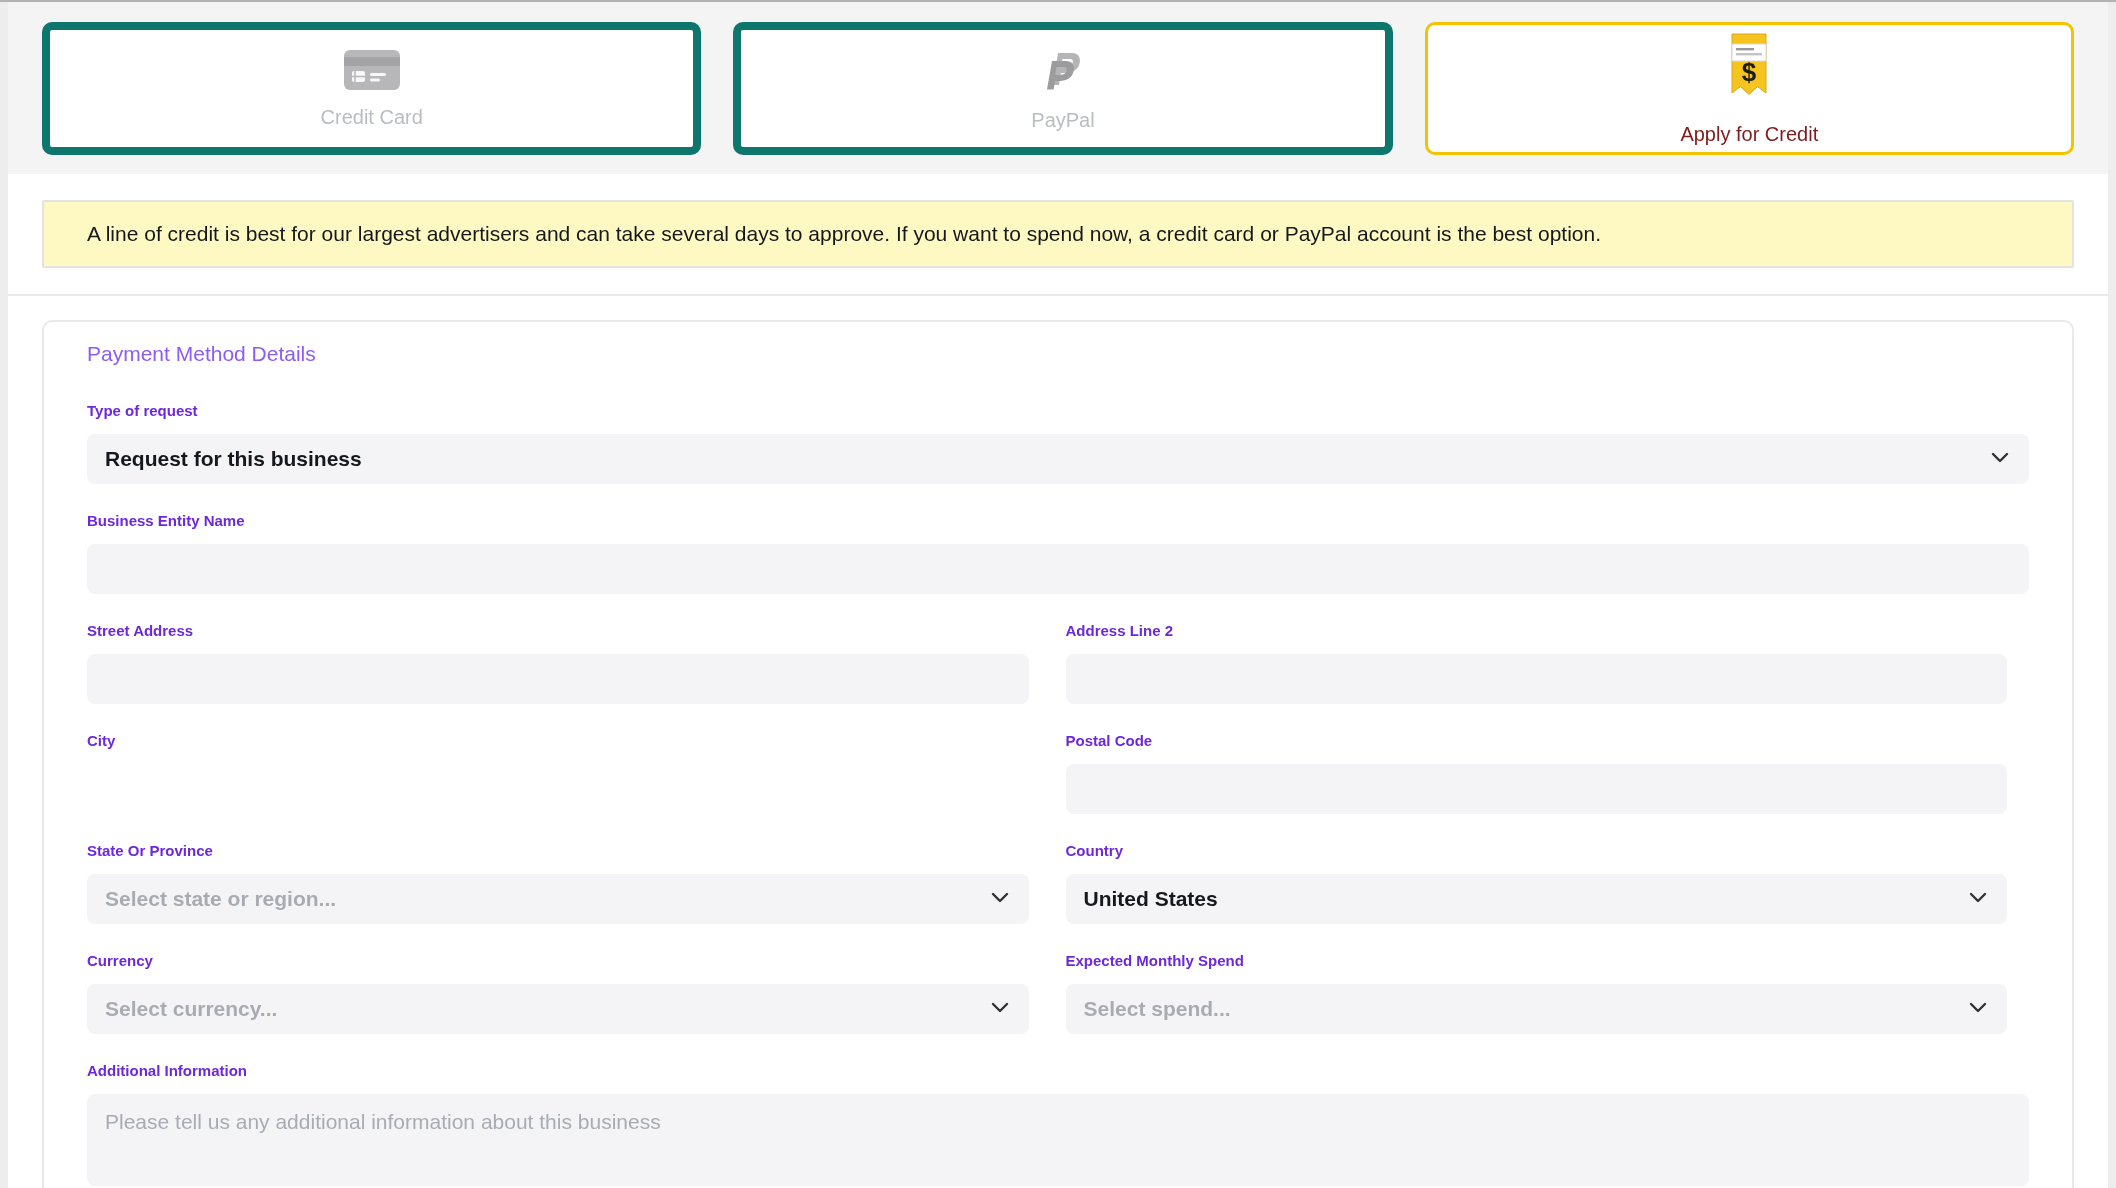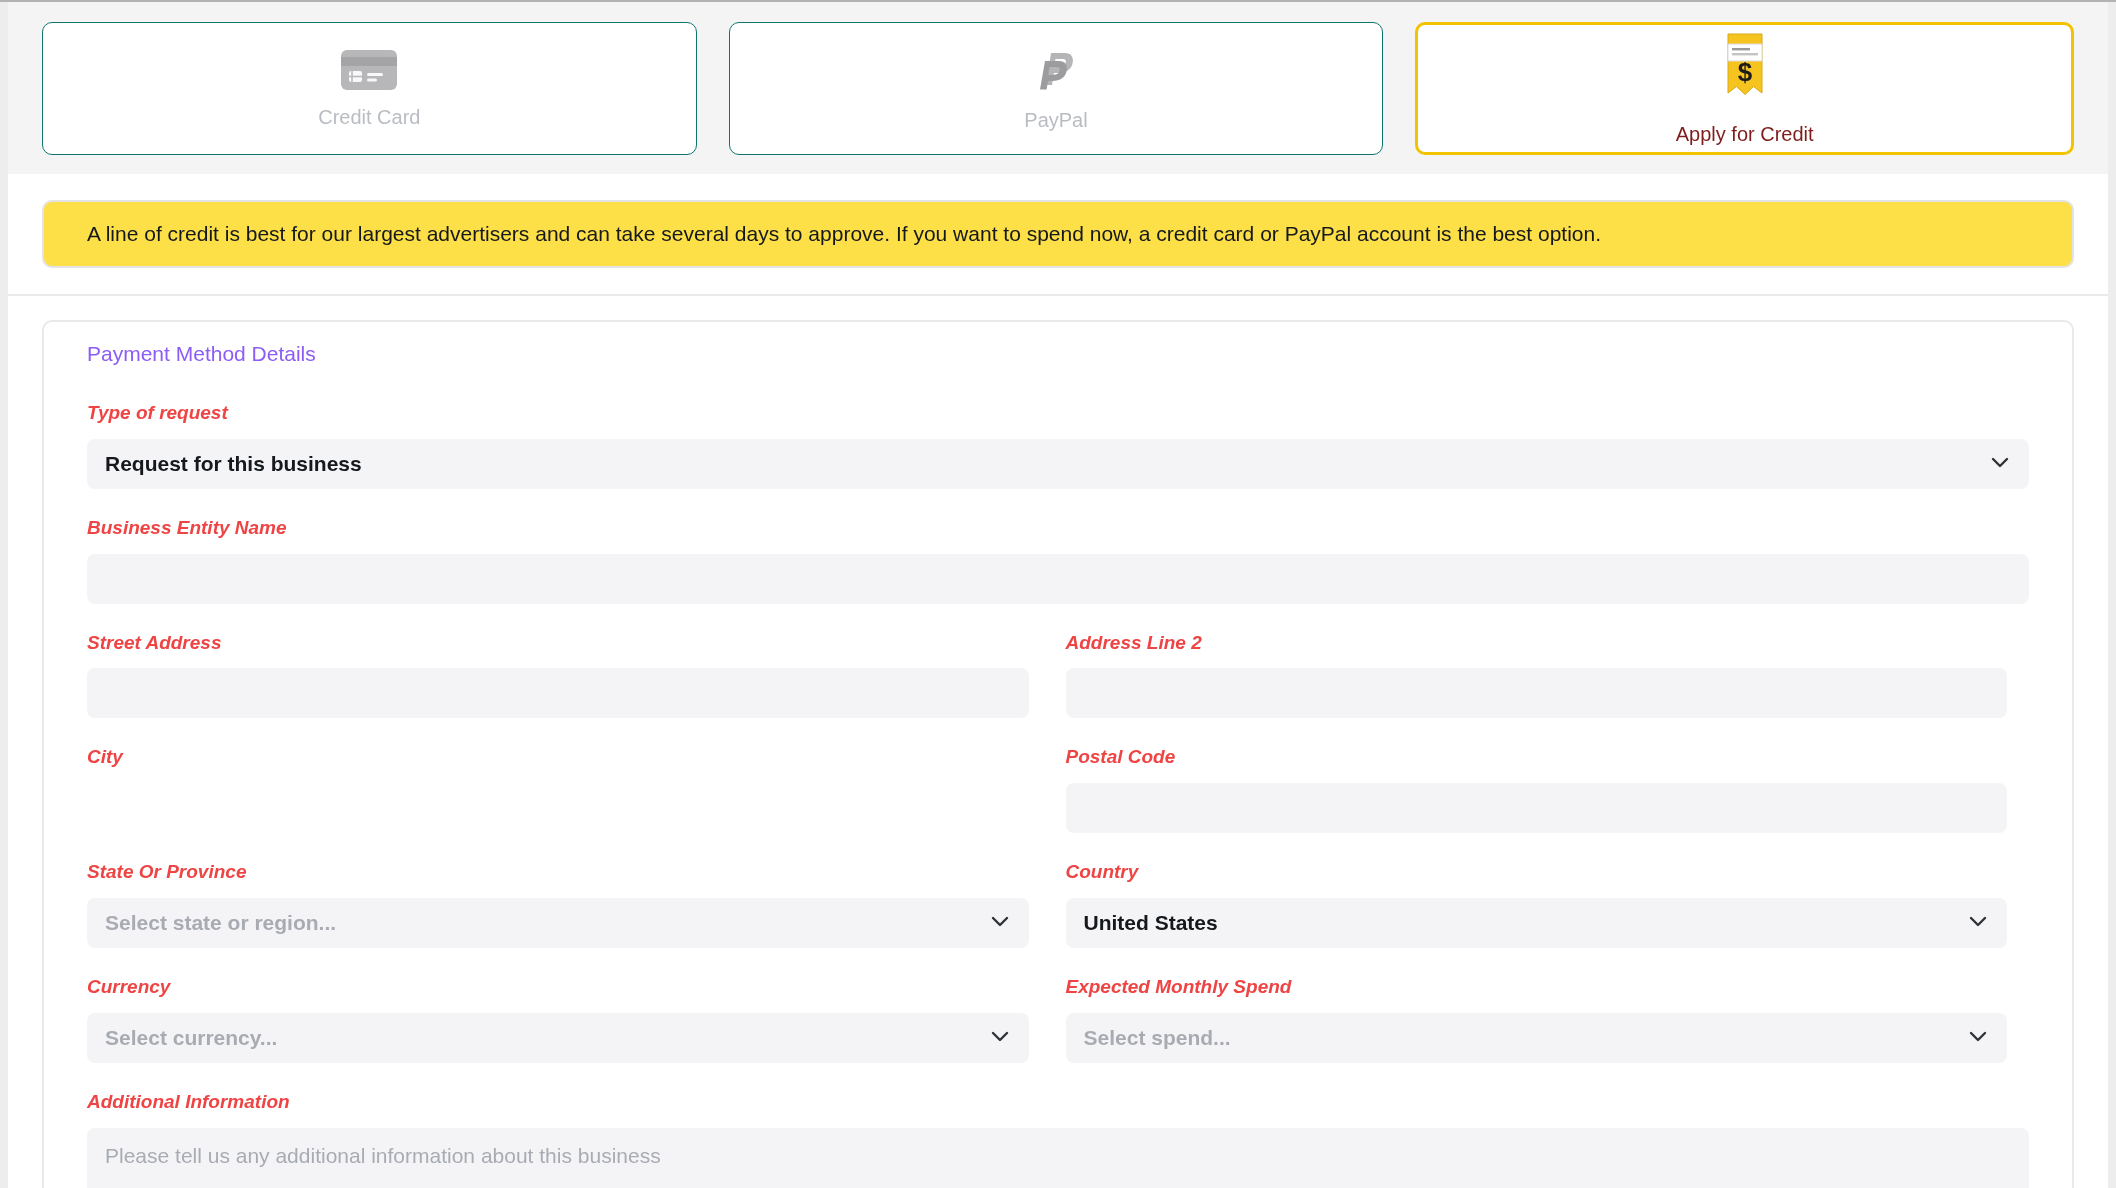--- a/index.html
+++ b/index.html
@@ -14,45 +14,45 @@
   }
   .edge-strip{position:absolute;top:0;bottom:0;width:8px;background:#ededee;z-index:10;}
   .edge-strip.left{left:0;}
   .edge-strip.right{right:0;}
 
   
   .selector-section{background:#f4f4f5;padding:20px 42px 19px;}
   .pm-cards{display:flex;gap:32px;}
   .pm-card{
     flex:1;height:133px;background:#fff;
-    border:1px solid #0f766e;border-radius:10px;
+    border:8px solid #0f766e;border-radius:10px;
     display:flex;flex-direction:column;align-items:center;justify-content:center;
     gap:13px;box-sizing:border-box;cursor:pointer;
   }
   .pm-card.selected{border:3px solid #f2c400;}
   .pm-label{font-size:20px;color:#b9bdc2;line-height:1;}
   .pm-card.selected .pm-label{color:#7f1d1d;}
 
   
   .info-section{background:#fff;padding:26px 42px;border-bottom:2px solid #eaeaec;}
   .info-card{
-    border:2px solid #e3e3e6;border-radius:10px;background:#fde047;
+    border:2px solid #e3e3e6;border-radius:2px;background:#fef9c3;
     height:68px;display:flex;align-items:center;padding:0 43px;
     font-size:21px;color:#15181c;box-sizing:border-box;
   }
 
   
   .form-section{background:#fff;padding:24px 42px 0;}
   .form-card{
     border:2px solid #e9e9eb;border-radius:10px;background:#fff;
     padding:20px 43px 0;min-height:848px;box-sizing:border-box;
   }
   .form-title{font-size:21px;font-weight:400;color:#8b5cf6;margin:0 0 36px;}
   .row{margin-bottom:28px;}
-  .field-label{font-size:19px;font-weight:700;color:#ef4444;margin-bottom:14px;line-height:1.2;font-style:italic;}
+  .field-label{font-size:15px;font-weight:700;color:#6d28d9;margin-bottom:14px;line-height:1.2;}
   .two-col{display:grid;grid-template-columns:1fr 1fr;gap:37px;padding-right:22px;}
   .control{
     height:50px;background:#f4f4f6;border-radius:8px;
     display:flex;align-items:center;padding:0 18px;box-sizing:border-box;
   }
   input.control{
     display:block;width:100%;border:none;outline:none;
     font-family:inherit;font-size:21px;font-weight:600;color:#15181c;
   }
   input.control::placeholder{color:#a8acb2;font-weight:400;}

